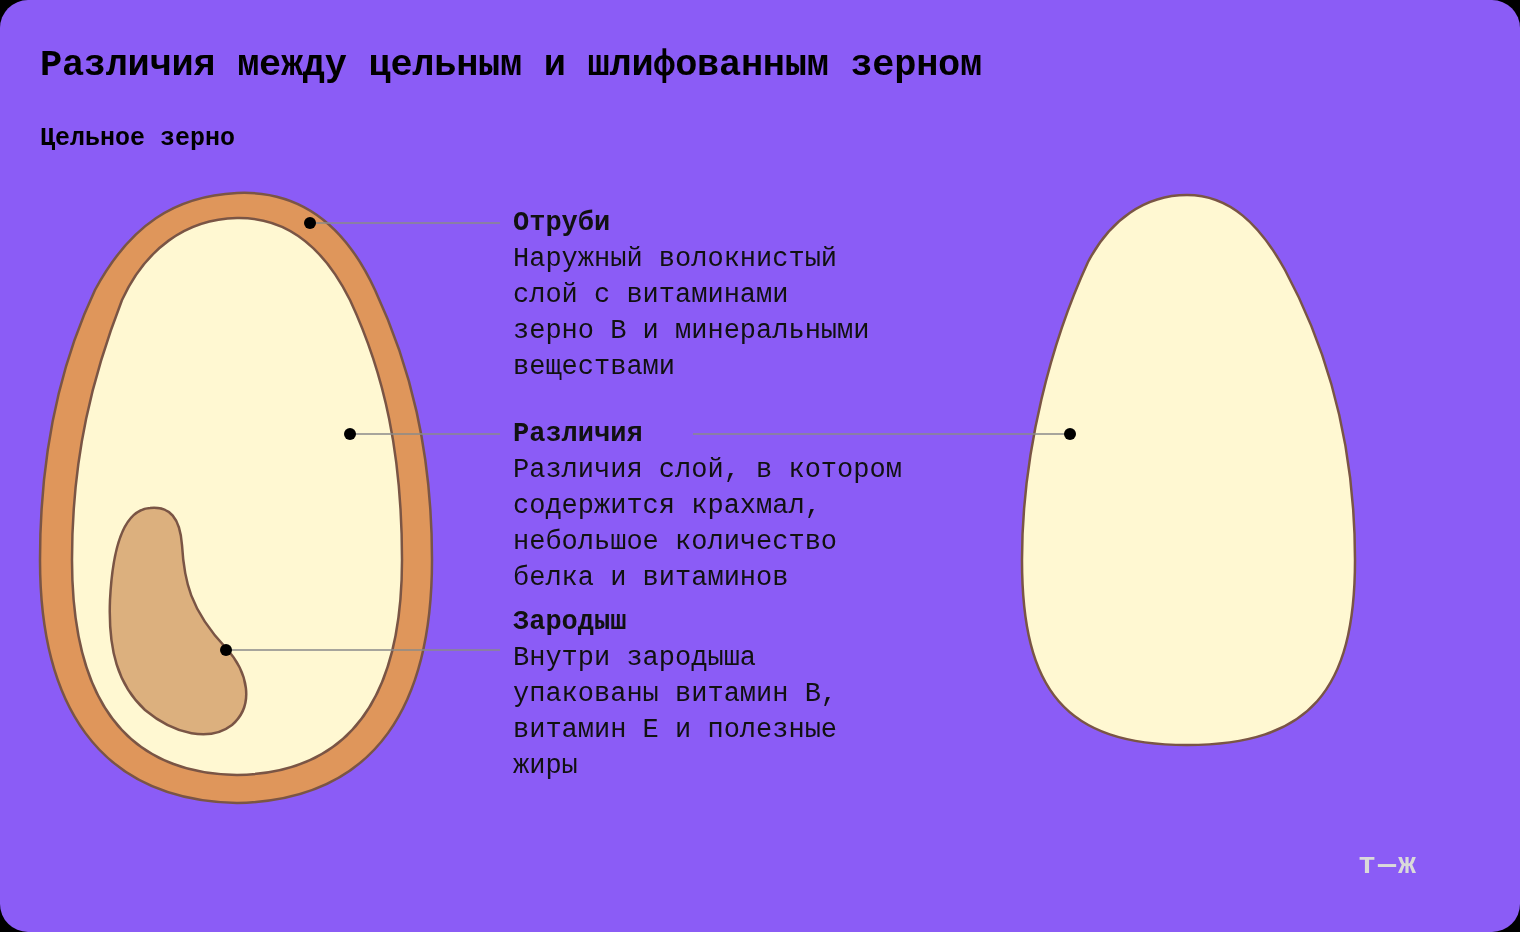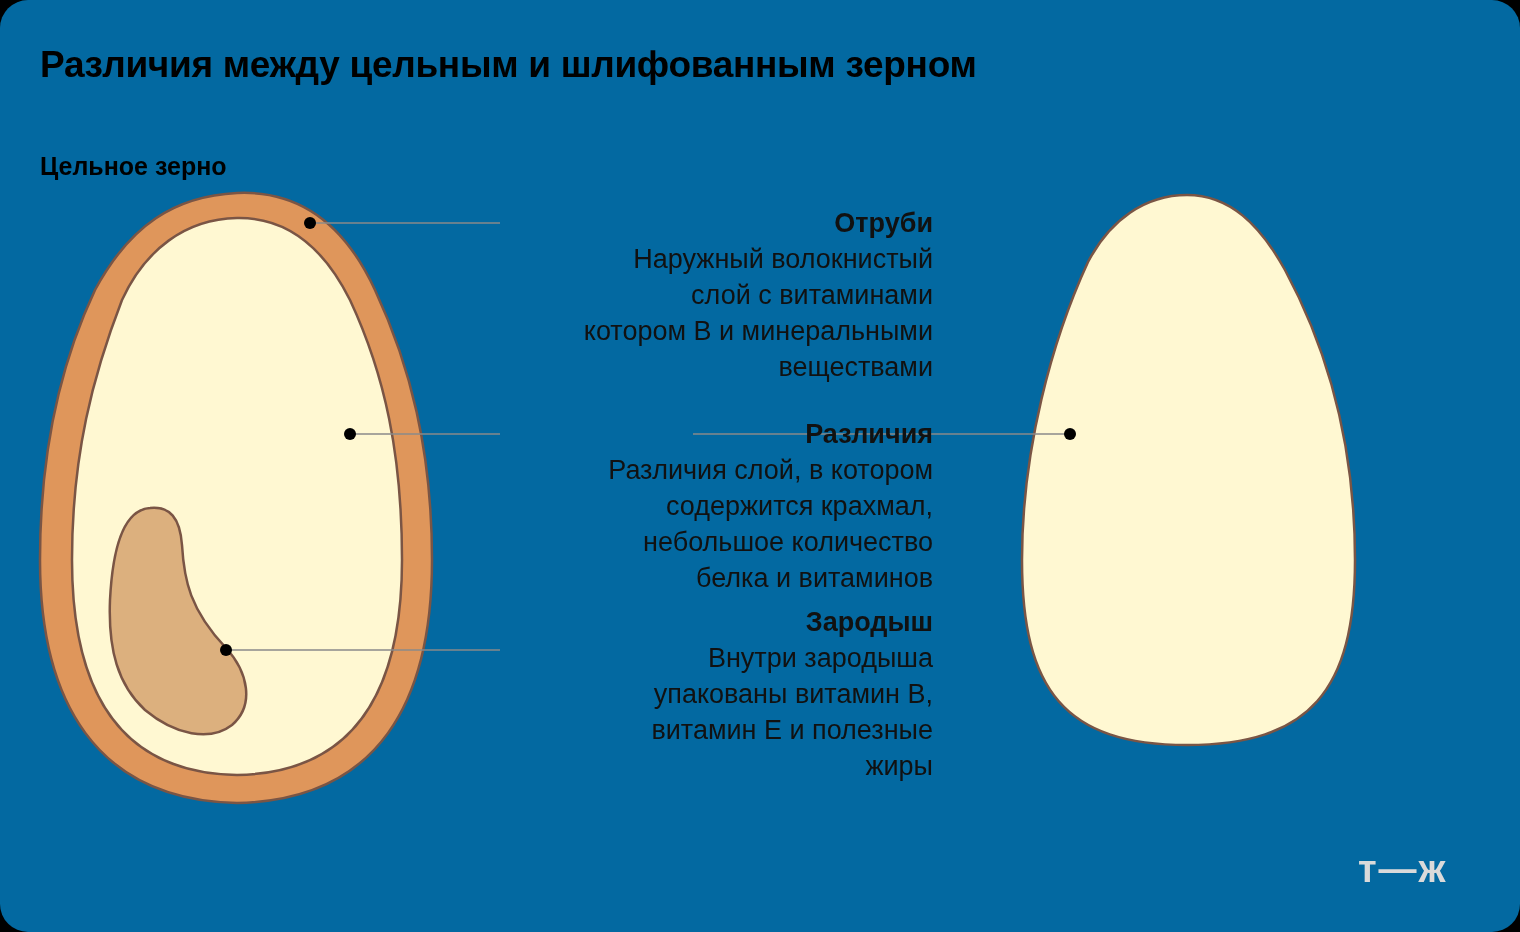--- a/index.html
+++ b/index.html
@@ -1,26 +1,26 @@
 <!DOCTYPE html>
 <html><head>
   <meta charset="utf-8">
   <style>
     html, body { margin:0; padding:0; background:#000; }
     body { width:1520px; height:932px; position:relative; overflow:hidden; font-family:"Liberation Sans", sans-serif; }
-    .card { position:absolute; left:0; top:0; width:1520px; height:932px; background:#0369a1; border-radius:28px; overflow:hidden; }
+    .card { position:absolute; left:0; top:0; width:1520px; height:932px; background:#8b5cf6; border-radius:28px; overflow:hidden;font-family:Liberation Mono, monospace; }
     .title { position:absolute; left:40px; top:44px; font-size:37px; font-weight:bold; color:#000; letter-spacing:-0.3px; }
     .sub { position:absolute; top:124px; font-size:25px; font-weight:bold; color:#000; }
-    .sub.left { left:40px;margin-top:28px; }
+    .sub.left { left:40px; }
     .sub.right { left:1022px; }
     svg.diagram { position:absolute; left:0; top:0; }
-    .label { position:absolute; left:513px; font-size:27px; color:#111; line-height:36px; width:420px;text-align:right; }
+    .label { position:absolute; left:513px; font-size:27px; color:#111; line-height:36px; width:420px; }
     .label .head { font-weight:bold; display:block; }
     .label .desc { display:block; white-space:pre-line; }
-    .logo { position:absolute; left:1358px; top:848px; font-size:38px; font-weight:bold; color:#dadada; letter-spacing:2px; }
+    .logo { position:absolute; left:1358px; top:848px; font-size:30px; font-weight:bold; color:#dadada; letter-spacing:2px; }
   </style>
 </head>
 <body>
 
 <div class="card">
   <div class="title">Различия между цельным и шлифованным зерном</div>
   <div class="sub left">Цельное зерно</div>
 
   <svg class="diagram" width="1520" height="932" viewBox="0 0 1520 932">
 
@@ -40,21 +40,21 @@
     <circle cx="310" cy="223" r="6" fill="#000"></circle>
     <circle cx="350" cy="434" r="6" fill="#000"></circle>
     <circle cx="1070" cy="434" r="6" fill="#000"></circle>
     <circle cx="226" cy="650" r="6" fill="#000"></circle>
   </svg>
 
   <div class="label" style="top:205px;">
     <span class="head">Отруби</span>
     <span class="desc">Наружный волокнистый
 слой с витаминами
-котором В и минеральными
+зерно В и минеральными
 веществами</span>
   </div>
   <div class="label" style="top:416px;">
     <span class="head">Различия</span>
     <span class="desc">Различия слой, в котором
 содержится крахмал,
 небольшое количество
 белка и витаминов</span>
   </div>
   <div class="label" style="top:604px;">

